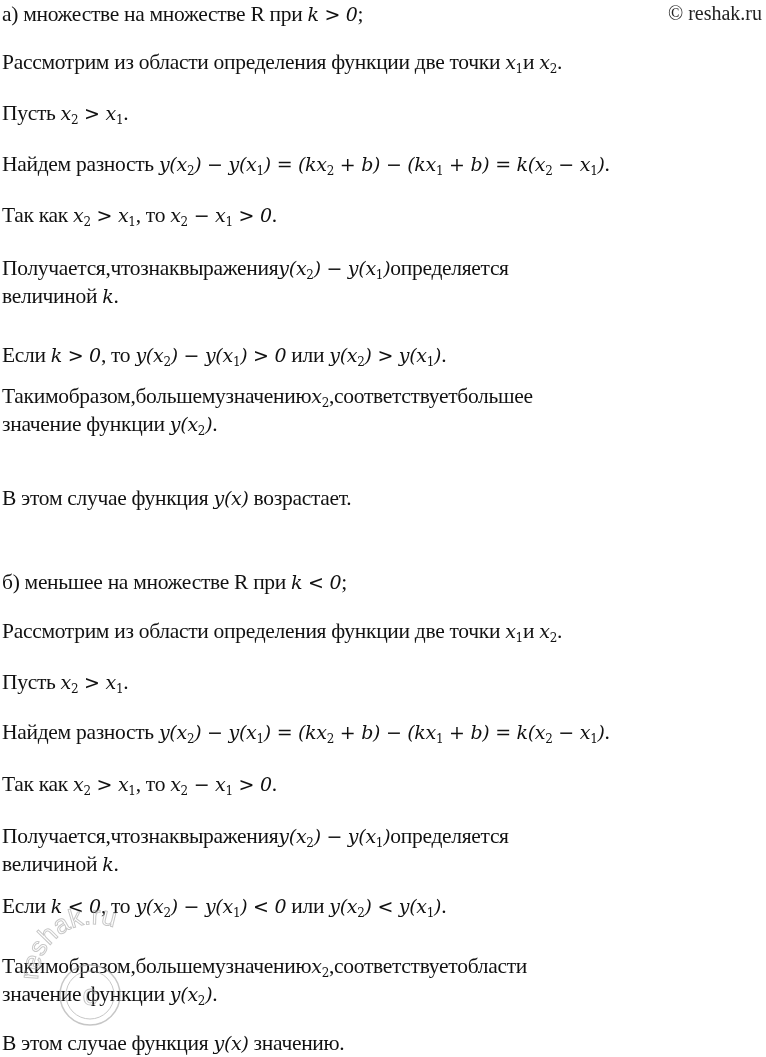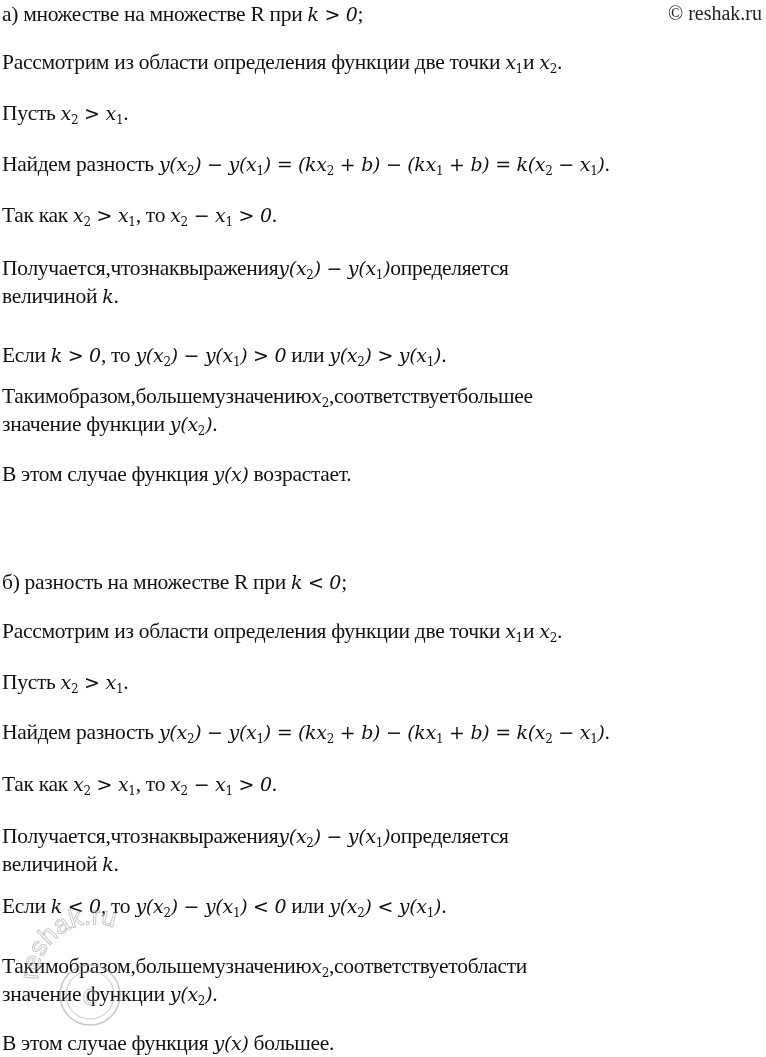--- a/index.html
+++ b/index.html
@@ -75,26 +75,26 @@
   <span>большему</span>
   <span>значению</span>
   <span><span class="m">x<sub>2</sub></span>,</span>
   <span>соответствует</span>
   <span>большее</span>
 </div>
 <div class="line" style="top:410px">
   <span>значение функции </span><span class="m">y(x<sub>2</sub>)</span>.
 </div>
 
-<div class="line" style="top:460px">
+<div class="line" style="top:484px">
   <span>В этом случае функция </span><span class="m">y(x)</span><span> возрастает.</span>
 </div>
 
 <div class="line" style="top:568px">
-  <span>б) разность на множестве R при </span><span class="m">k &lt; 0</span><span>;</span>
+  <span>б) меньшее на множестве R при </span><span class="m">k &lt; 0</span><span>;</span>
 </div>
 
 <div class="line" style="top:617px">
   <span>Рассмотрим из области определения функции две точки </span><span class="m">x<sub>1</sub></span><span>и </span><span class="m">x<sub>2</sub></span>.
 </div>
 
 <div class="line" style="top:668px">
   <span>Пусть </span><span class="m">x<sub>2</sub> &gt; x<sub>1</sub></span>.
 </div>
 
@@ -129,21 +129,21 @@
   <span>значению</span>
   <span><span class="m">x<sub>2</sub></span>,</span>
   <span>соответствует</span>
   <span>области</span>
 </div>
 <div class="line" style="top:980px">
   <span>значение функции </span><span class="m">y(x<sub>2</sub>)</span>.
 </div>
 
 <div class="line" style="top:1029px">
-  <span>В этом случае функция </span><span class="m">y(x)</span><span> большее.</span>
+  <span>В этом случае функция </span><span class="m">y(x)</span><span> значению.</span>
 </div>
 
 <svg class="watermark" viewBox="0 0 150 140">
   <defs>
     <path id="arc" d="M 18 80 A 56 56 0 0 1 130 80"></path>
   </defs>
   <circle cx="70" cy="95" r="30" fill="none" stroke="#999" stroke-width="1.5"></circle>
   <circle cx="70" cy="95" r="24" fill="none" stroke="#999" stroke-width="1"></circle>
   <text x="70" y="105" text-anchor="middle" font-family="Liberation Sans, sans-serif" font-size="30" fill="none" stroke="#999" stroke-width="1">c</text>
   <text font-family="Liberation Sans, sans-serif" font-size="26" fill="none" stroke="#999" stroke-width="1">

